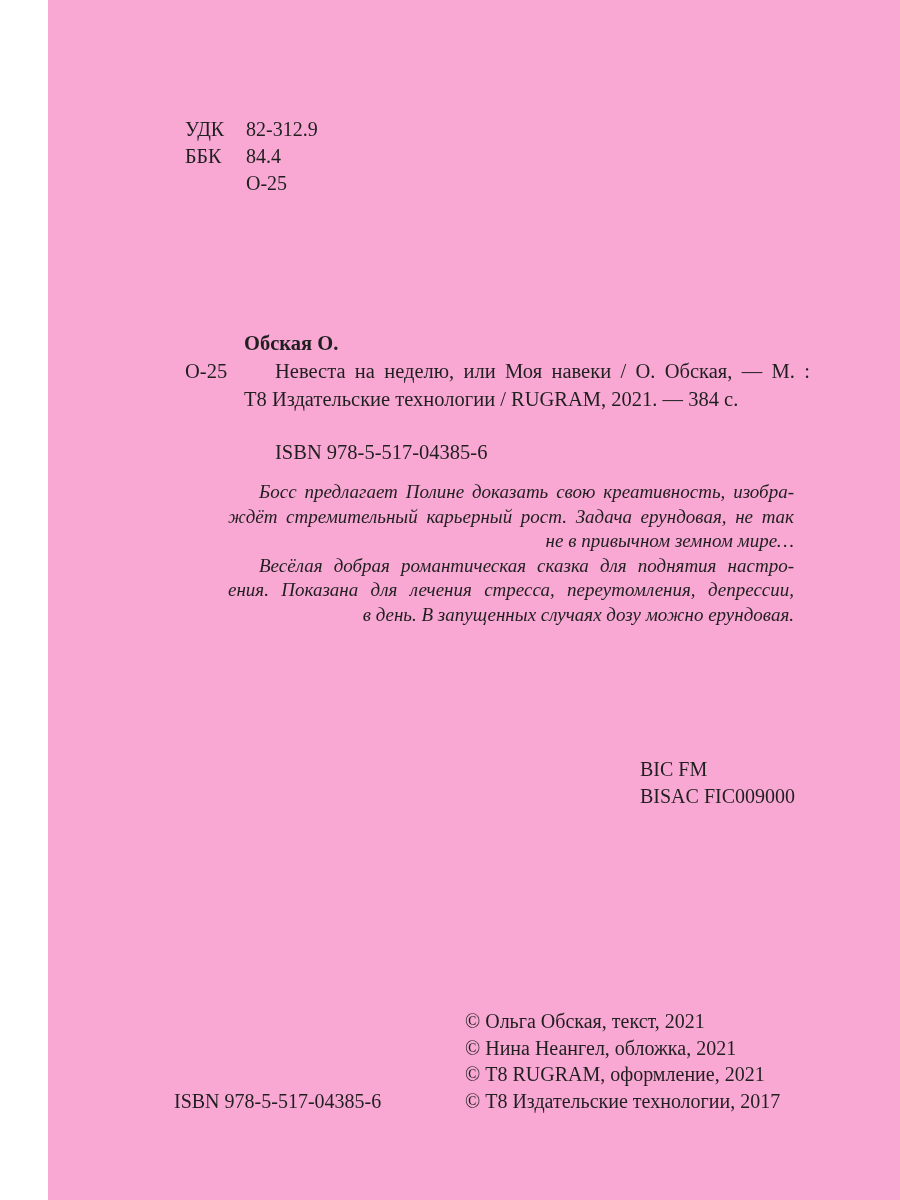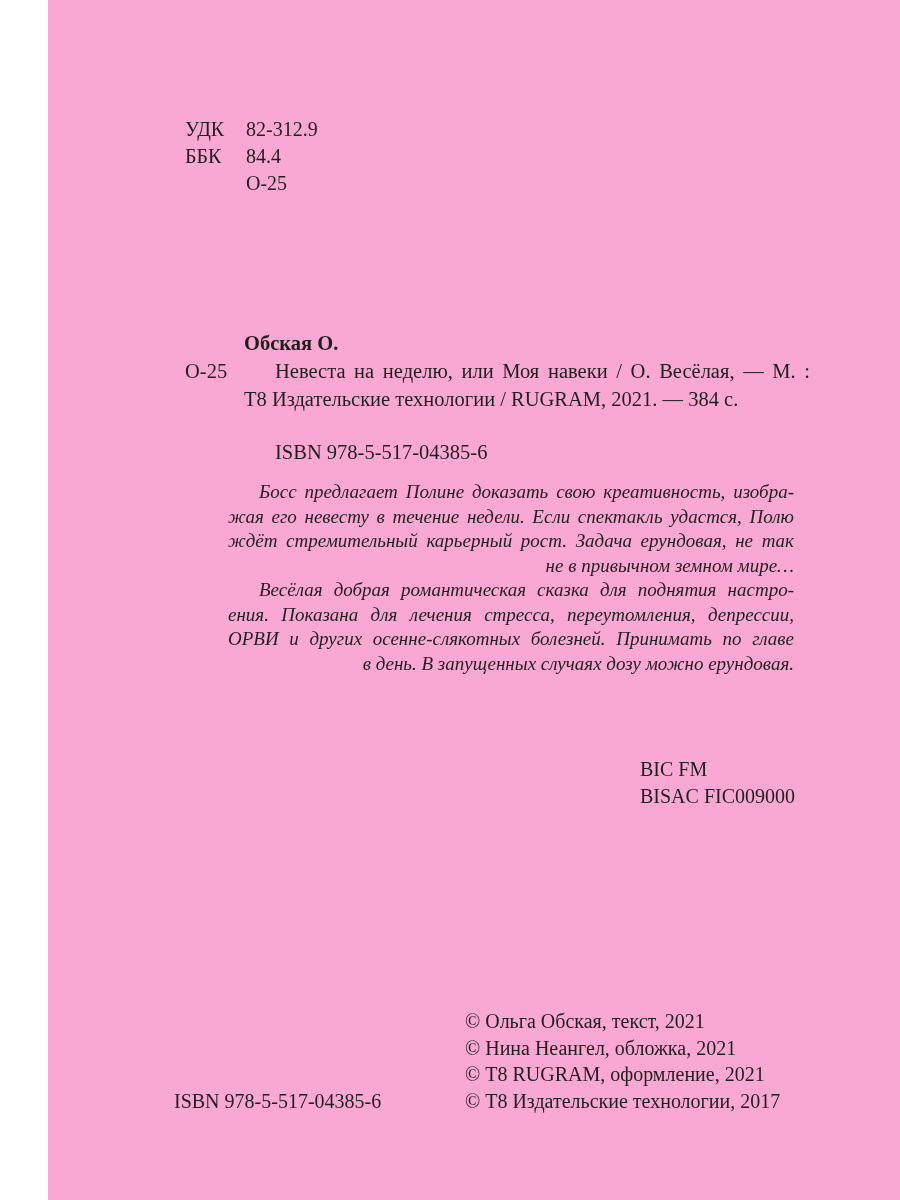--- a/index.html
+++ b/index.html
@@ -86,38 +86,36 @@
     </div>
     <div>
       <span class="udk-label"></span><span>О-25</span>
     </div>
   </div>
 
   <div class="block entry-block">
     <div class="author-heading">Обская О.</div>
     <div class="entry-body">
       <span class="margin-code">О-25</span>
-      <div class="jline indent">Невеста на неделю, или Моя навеки / О. Весёлая,  — М. :</div>
+      <div class="jline indent">Невеста на неделю, или Моя навеки / О. Обская,  — М. :</div>
       <div>Т8 Издательские технологии / RUGRAM, 2021. — 384 с.</div>
     </div>
   </div>
 
   <div class="block isbn-mid">ISBN 978-5-517-04385-6</div>
 
   <div class="block annotation-block">
     <div>
       <div class="jl first">Босс предлагает Полине доказать свою креативность, изобра-</div>
-      <div class="jl">жая его невесту в течение недели. Если спектакль удастся, Полю</div>
       <div class="jl">ждёт стремительный карьерный рост. Задача ерундовая, не так</div>
       <div class="ll">не в привычном земном мире…</div>
     </div>
     <div>
       <div class="jl first">Весёлая добрая романтическая сказка для поднятия настро-</div>
       <div class="jl">ения. Показана для лечения стресса, переутомления, депрессии,</div>
-      <div class="jl">ОРВИ и других осенне-слякотных болезней. Принимать по главе</div>
       <div class="ll">в день. В запущенных случаях дозу можно ерундовая.</div>
     </div>
   </div>
 
   <div class="block bic-block">
     <div>BIC FM</div>
     <div>BISAC FIC009000</div>
   </div>
 
   <div class="block isbn-bottom">ISBN 978-5-517-04385-6</div>

